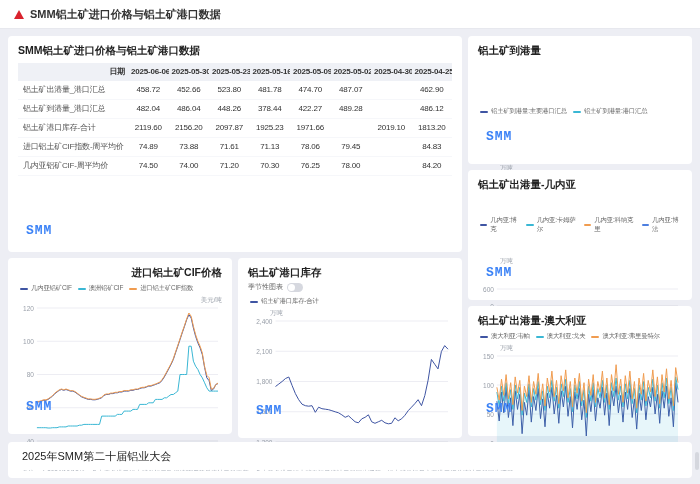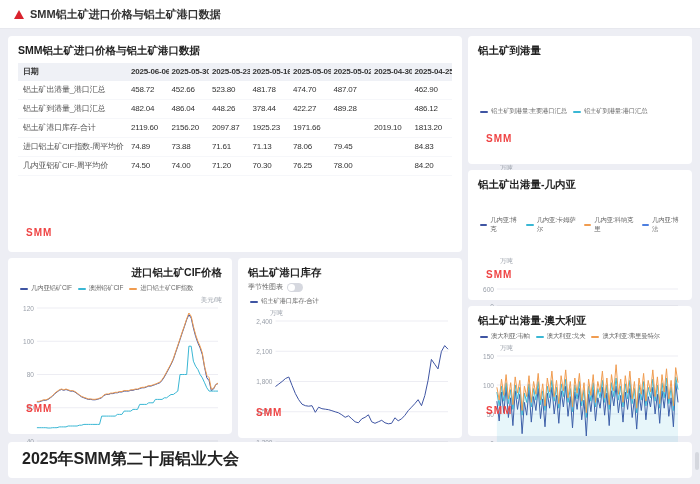--- a/index.html
+++ b/index.html
@@ -17,49 +17,49 @@
   .card { position:absolute; background:#fff; border-radius:4px; display:flex; flex-direction:column;
           padding:8px 10px 4px 10px; }
   .card-title { font-size:10.5px; font-weight:bold; color:#222; line-height:13px; flex:0 0 auto; }
 
   
   #tableCard { left:8px; top:36px; width:454px; height:216px; }
   table { width:100%; border-collapse:collapse; margin-top:6px; table-layout:fixed; }
   th,td { font-size:8px; line-height:16px; white-space:nowrap; overflow:hidden; letter-spacing:-0.2px; }
   thead tr { background:#eff1f6; }
   th { color:#333; font-weight:bold; text-align:right; padding:1px 3px; }
-  th:first-child { text-align:left; width:110px; padding-left:5px; }
-  td { color:#333; text-align:left; padding:1px 3px; border-bottom:1px solid #f6f7fa; }
+  th:first-child { text-align:right; width:110px; padding-left:5px; }
+  td { color:#333; text-align:center; padding:1px 3px; border-bottom:1px solid #f6f7fa; }
   td:first-child { color:#555; text-align:left; padding-left:5px; }
 
   
   .legend { display:flex; flex-wrap:nowrap; gap:6px; margin:5px 0 1px 2px; flex:0 0 auto; }
   .legend-item { display:inline-flex; align-items:center; font-size:6.4px; color:#666; letter-spacing:-0.2px; }
   .legend-item i { display:inline-block; width:8px; height:2px; border-radius:1px; margin-right:3px; }
   .legend-item em { font-style:normal; }
   .unit { font-size:6.5px; color:#9aa0aa; margin:2px 0 0 22px; flex:0 0 auto; }
   .plot { flex:1 1 auto; min-height:0; position:relative; }
-  .watermark { position:absolute; left:18px; bottom:20px; font-size:10px; font-weight:bold;
-               color:#ef4444; letter-spacing:1px; pointer-events:none; }
+  .watermark { position:absolute; left:18px; bottom:20px; font-size:13px; font-weight:bold;
+               color:#3b82f6; letter-spacing:1px; pointer-events:none;font-family:Liberation Mono, monospace; }
   #tableCard .watermark { bottom:14px; }
 
   .toggle-row { display:flex; align-items:center; gap:4px; margin-top:3px; flex:0 0 auto; }
   .toggle-row span.lbl { font-size:7px; color:#666; }
   .switch { display:inline-block; width:16px; height:9px; background:#d6d8df; border-radius:5px; position:relative; cursor:pointer; }
   .switch .knob { position:absolute; left:1px; top:1px; width:7px; height:7px; background:#fff; border-radius:50%; }
 
   #arrCard { left:468px; top:36px;  width:224px; height:128px;gap:45px; }
   #guiCard { left:468px; top:170px; width:224px; height:130px;gap:20px; }
   #ausCard { left:468px; top:306px; width:224px; height:130px; }
   #cifCard { left:8px;   top:258px; width:224px; height:176px;text-align:right; }
   #invCard { left:238px; top:258px; width:224px; height:180px; }
 
   
   #footerCard { left:8px; top:442px; width:684px; height:36px; padding:7px 14px; }
-  .footer-title { font-size:16px; font-weight:bold; color:#222; }
+  .footer-title { font-size:11px; font-weight:normal; color:#222; }
   .footer-note { font-size:6.3px; color:#aab0ba; margin-top:5px; white-space:nowrap; overflow:hidden; }
 
   .scroll-thumb { position:absolute; right:1px; top:452px; width:4px; height:18px;
                   background:#d5d7de; border-radius:2px; }
 
   svg text { font-family:"Liberation Sans","DejaVu Sans",sans-serif; }
 </style>
 </head>
 <body>
 

